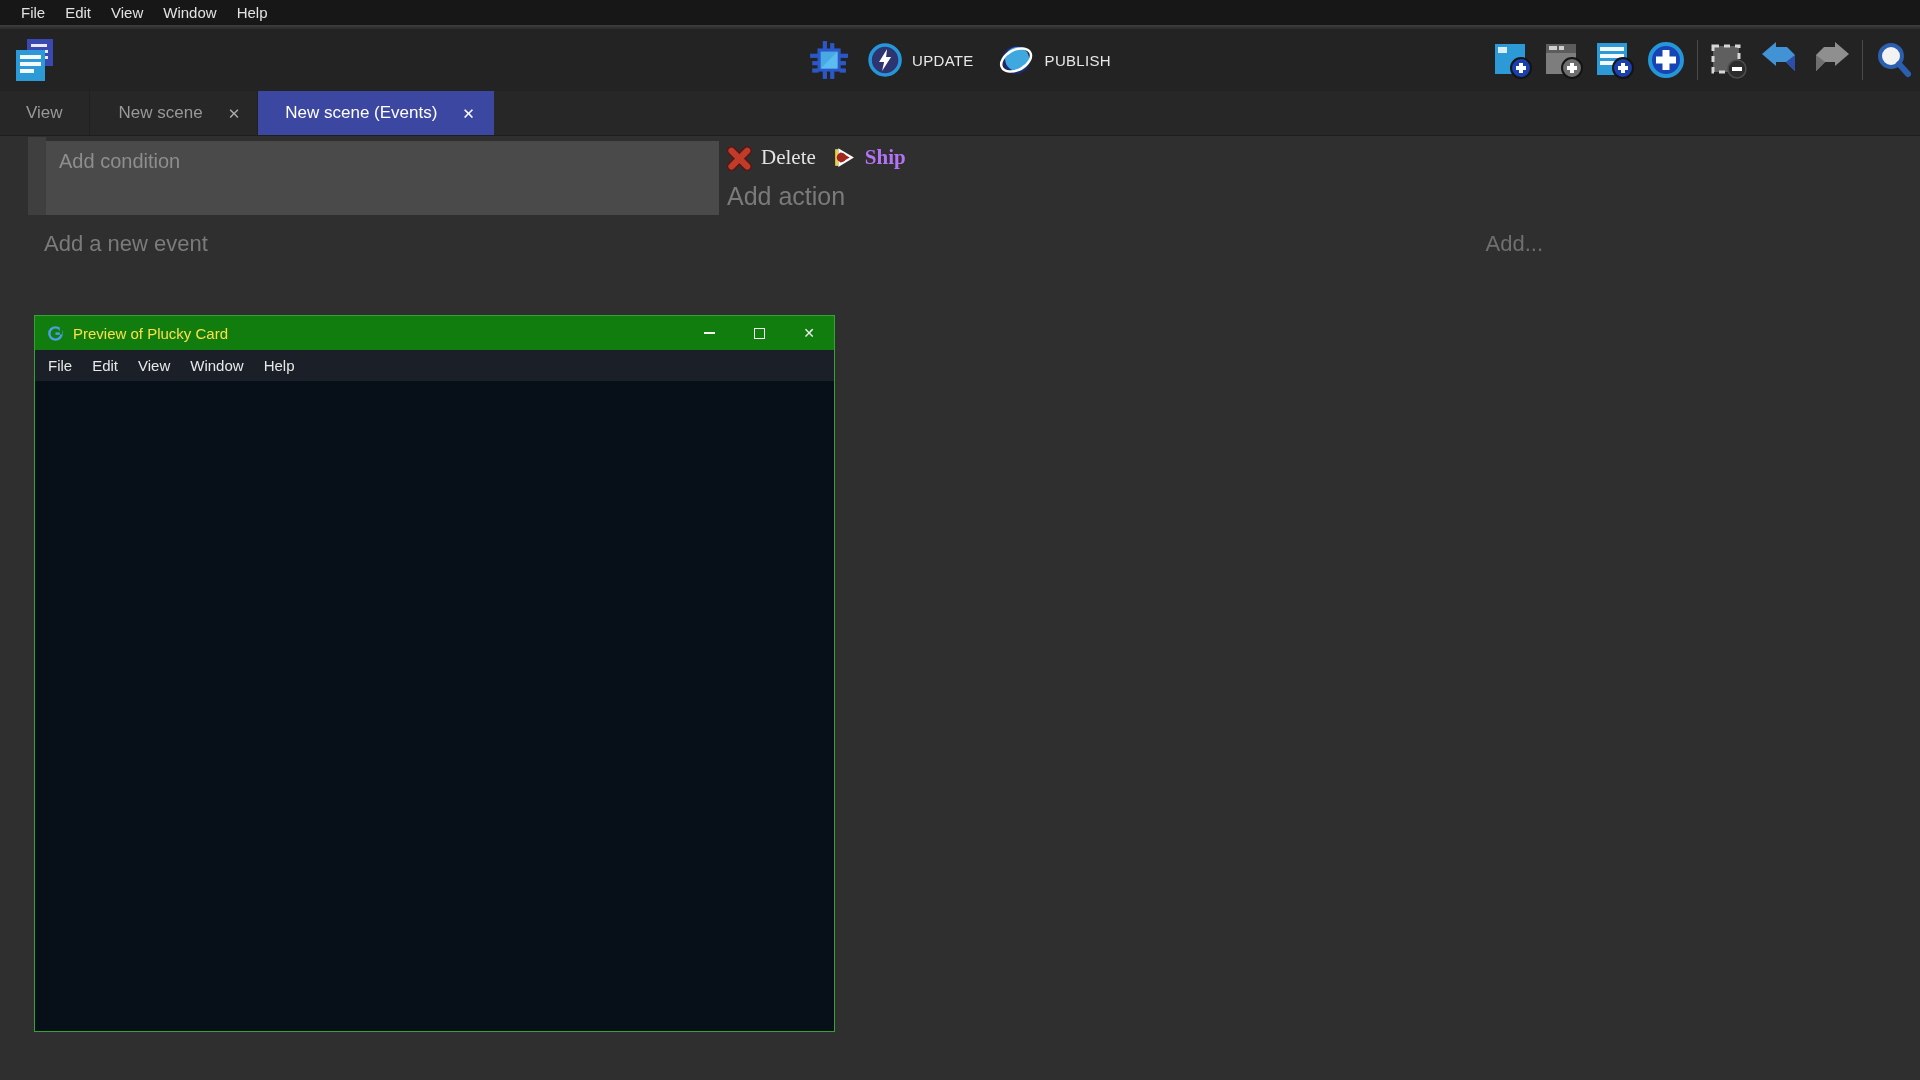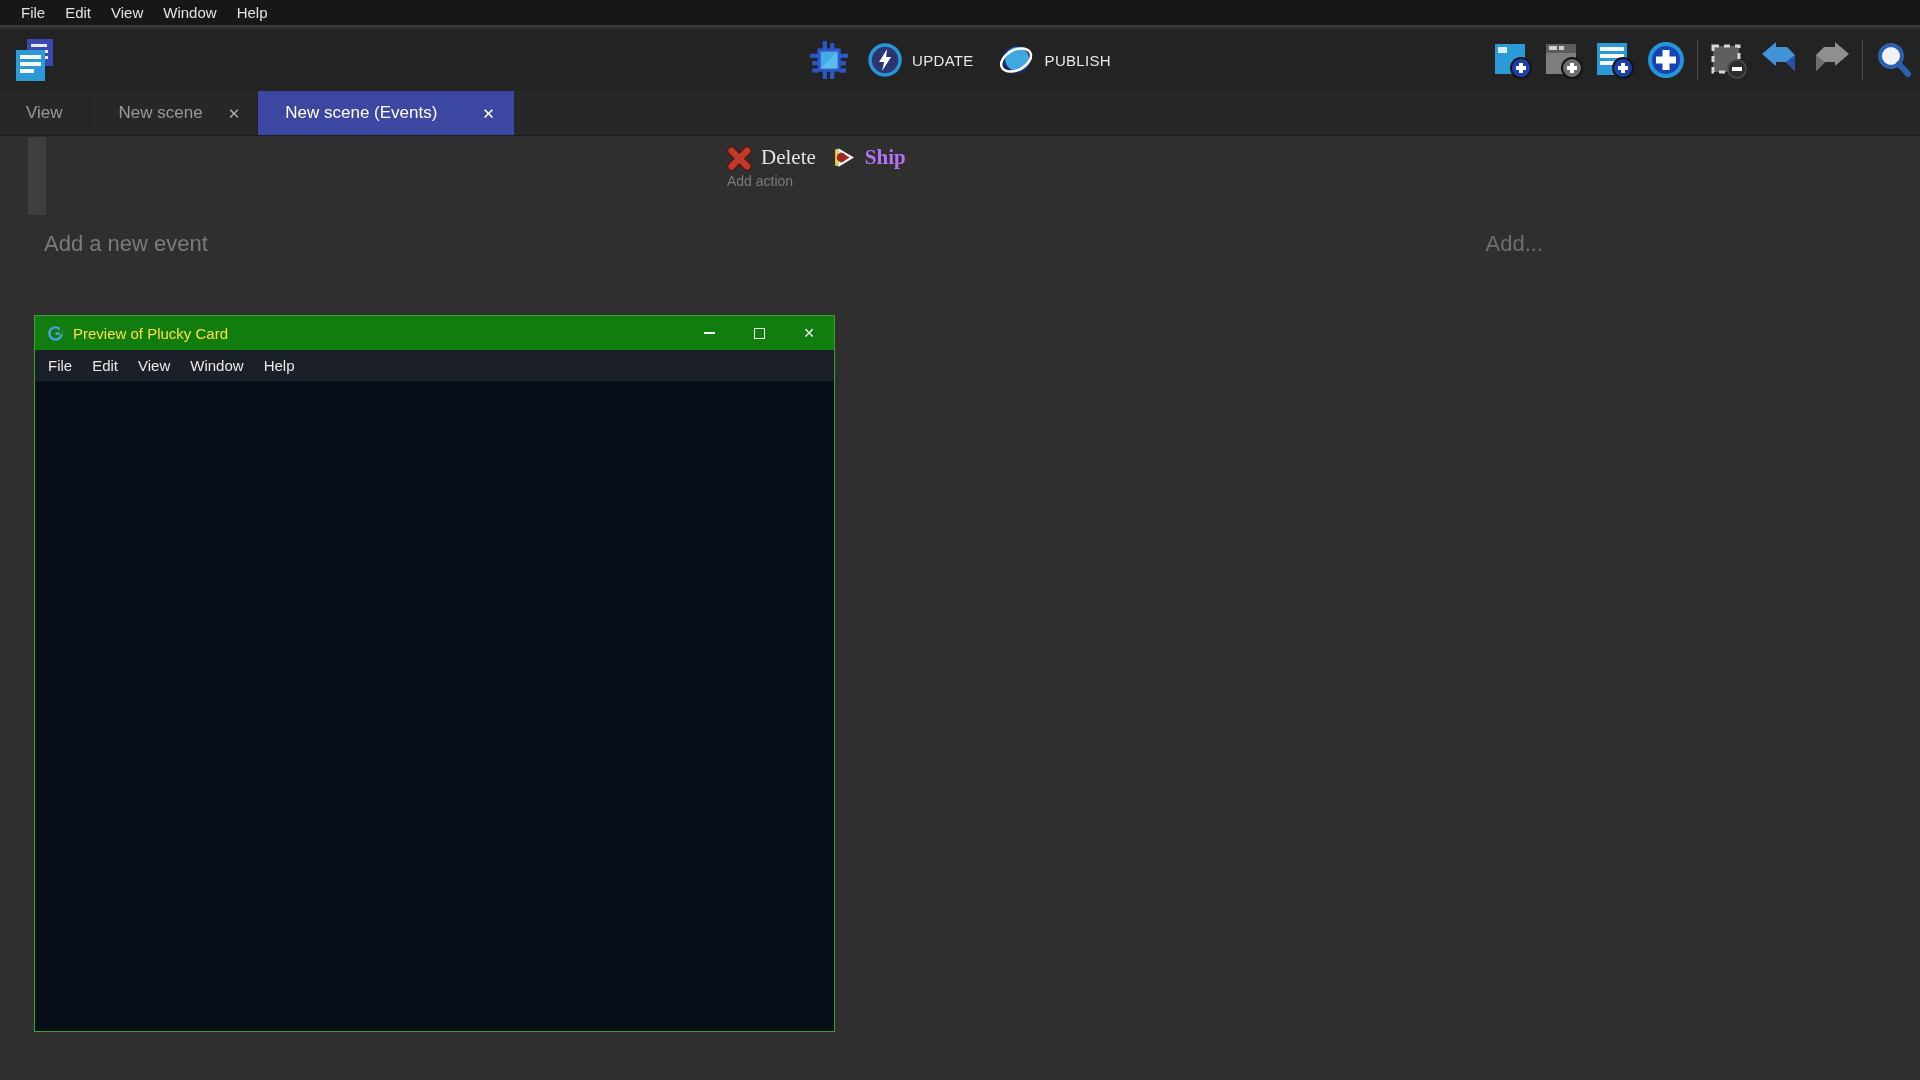--- a/index.html
+++ b/index.html
@@ -21,35 +21,35 @@
   .tb-right { position:absolute; right:6px; top:0; height:62px; display:flex; align-items:center; gap:11px; }
   .tb-sep { width:1px; height:40px; background:#4a4a4a; }
   .tb-icon { width:40px; height:40px; display:block; }
 
   
   .tabbar { position:absolute; top:91px; left:0; width:1920px; height:44px; background:#272727;
             display:flex; align-items:stretch; font-size:17px; }
   .tab { display:flex; align-items:center; color:#989898; border-right:1px solid #202020; }
   .tab-home { padding:0 26px; }
   .tab-scene { padding:0 17px 0 29px; }
-  .tab-active { background:#3b47a1; color:#ffffff; padding:0 19px 0 27px; border-right:none;gap:20px; }
+  .tab-active { background:#3b47a1; color:#ffffff; padding:0 19px 0 27px; border-right:none; }
   .tab-close { margin-left:25px; font-size:15px; color:#a9a9a9; line-height:1; cursor:pointer; }
   .tab-active .tab-close { color:#ffffff; }
 
   
   .events { position:absolute; top:135px; left:0; width:1920px; height:945px; background:#2f2f2f;
             border-top:1px solid #1e1e1e; }
   .ev-handle { position:absolute; left:28px; top:1px; width:18px; height:78px; background:#3f3f3f; }
   .ev-condition { position:absolute; left:46px; top:5px; width:673px; height:74px; background:#4a4a4a;
                   color:#8e8e8e; font-size:20px; padding:9px 13px; }
   .ev-actions { position:absolute; left:727px; top:5px; }
   .ev-action-line { display:flex; align-items:center; gap:7px; height:32px;font-family:Liberation Serif, serif; }
   .ev-del-label { color:#e3e3e3; font-size:21px; }
   .ev-obj-label { color:#b473f5; font-size:21px; font-weight:bold; margin-left:2px; }
-  .ev-add-action { color:#7a7a7a; font-size:14px; }
+  .ev-add-action { color:#7a7a7a; font-size:25px; margin-top:9px; }
   .ev-ship-icon { margin-left:8px; }
   .ev-newrow { position:absolute; left:0; top:95px; width:1560px; height:40px; }
   .ev-newlabel { position:absolute; left:44px; top:0; color:#7b7b7b; font-size:22px; }
   .ev-addmore { position:absolute; right:17px; top:0; color:#6f6f6f; font-size:22px; }
 
   
   .preview { position:absolute; left:34px; top:315px; width:801px; height:717px;
              border:1px solid #36a136; background:#071019; z-index:5; display:flex; flex-direction:column; }
   .pv-titlebar { height:34px; background:#117d0e; display:flex; align-items:center; padding-left:12px; flex:0 0 auto; }
   .pv-title { color:#fde047; font-size:15px; margin-left:9px; }
@@ -211,20 +211,21 @@
       <span class="tab-close">✕</span>
     </div>
     <div class="tab tab-active">
       <span>New scene (Events)</span>
       <span class="tab-close">✕</span>
     </div>
   </div>
 
   <div class="events">
     <div class="ev-handle"></div>
+    <div class="ev-condition">Add condition</div>
 
     <div class="ev-actions">
       <div class="ev-action-line">
         <svg width="27" height="27" viewBox="0 0 24 24">
           <path d="M4 6 L18 20 M18 6 L4 20" stroke="#5a1510" stroke-width="8" stroke-linecap="round"></path>
           <path d="M4 6 L18 20 M18 6 L4 20" stroke="#c13b2b" stroke-width="5.5" stroke-linecap="round"></path>
         </svg>
         <span class="ev-del-label">Delete</span>
         <svg class="ev-ship-icon" width="25" height="25" viewBox="0 0 24 24">
           <rect x="4" y="4" width="3" height="16" fill="#e8d44a"></rect>

